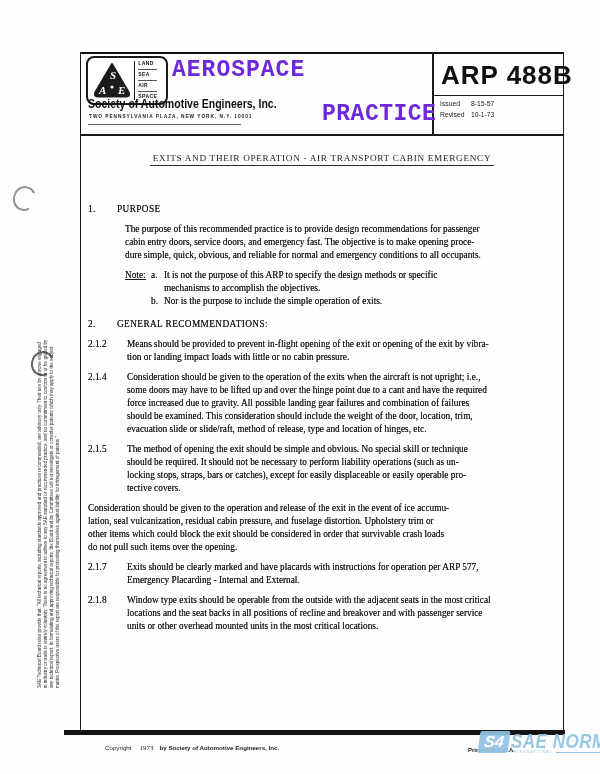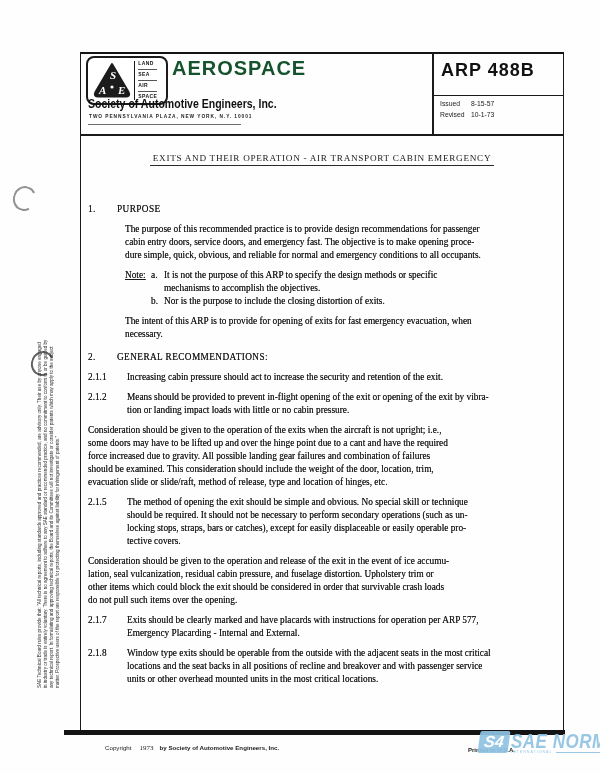--- a/index.html
+++ b/index.html
@@ -19,32 +19,32 @@
   .logo-box{position:absolute;left:86px;top:56px;width:82px;height:49px;box-sizing:border-box;
             border:2px solid #1a1a1a;border-radius:8px;display:flex;align-items:center;padding:2px 3px;background:#fff;}
   .logo-tri{width:42px;height:40px;flex:0 0 auto;}
   .logo-div{width:1.3px;height:39px;background:#1a1a1a;margin:0 3px 0 1px;flex:0 0 auto;}
   .logo-words{font-family:"Liberation Sans",sans-serif;font-weight:bold;font-size:5px;line-height:9.5px;
               letter-spacing:.4px;color:#111;}
   .logo-words span{display:block;border-bottom:.5px solid #555;padding-bottom:.5px;}
   .logo-words span:last-child{border-bottom:none;}
 
   
-  .ht{position:absolute;font-family:Liberation Sans, sans-serif;font-weight:bold;font-size:20px;color:#14532d;white-space:nowrap;}
+  .ht{position:absolute;font-family:Liberation Mono, monospace;font-weight:bold;font-size:23px;color:#6d28d9;white-space:nowrap;}
   .t1{left:172px;top:57px;letter-spacing:1px;}
   .t2{left:203px;top:79px;letter-spacing:3px;}
   .t3{left:322px;top:101px;letter-spacing:.5px;}
   .society{position:absolute;left:88px;top:96px;font-family:"Liberation Sans",sans-serif;font-weight:bold;
            font-size:13.5px;transform:scaleX(.78);transform-origin:0 0;white-space:nowrap;color:#111;}
   .address{position:absolute;left:89px;top:114px;font-family:"Liberation Sans",sans-serif;font-weight:bold;
            font-size:4.8px;letter-spacing:.95px;white-space:nowrap;color:#222;}
   .address-line{position:absolute;left:88px;top:123.5px;width:153px;height:1.2px;background:#3c3c3c;opacity:.75;}
 
   .arp-num{position:absolute;left:441px;top:60px;font-family:"Liberation Sans",sans-serif;font-weight:bold;
-           font-size:18px;letter-spacing:1px;color:#111;white-space:nowrap;}
+           font-size:26px;letter-spacing:1px;color:#111;white-space:nowrap;}
   .date-row{position:absolute;left:440px;font-family:"Liberation Sans",sans-serif;font-size:6.8px;color:#222;white-space:nowrap;}
   .d1{top:100px;} .d2{top:111px;}
   .date-row .lbl{display:inline-block;width:29px;}
 
   
   .doc-title{position:absolute;left:80px;top:147px;width:484px;text-align:center;}
   .doc-title span{display:inline-block;font-size:9.2px;letter-spacing:.7px;border-bottom:1px solid #2a2a2a;
                   padding:0 3px 1.5px;white-space:nowrap;}
 
   
@@ -116,20 +116,21 @@
     <div class="logo-div"></div>
     <div class="logo-words">
       <span>LAND</span>
       <span>SEA</span>
       <span>AIR</span>
       <span>SPACE</span>
     </div>
   </div>
 
   <div class="ht t1">AEROSPACE</div>
+  <div class="ht t3">PRACTICE</div>
   <div class="society">Society of Automotive Engineers, Inc.</div>
   <div class="address">TWO PENNSYLVANIA PLAZA, NEW YORK, N.Y. 10001</div>
   <div class="address-line"></div>
 
   <div class="arp-num">ARP 488B</div>
   <div class="date-row d1">
     <span class="lbl">Issued</span>
     <span>8-15-57</span>
   </div>
   <div class="date-row d2">
@@ -152,50 +153,45 @@
       <div class="note">
         <span class="note-label"><i>Note:</i></span>
         <div class="subs">
           <div class="sub">
             <span class="sub-num">a.</span>
             <span class="sub-txt">It is not the purpose of this ARP to specify the design methods or specific
 mechanisms to accomplish the objectives.</span>
           </div>
           <div class="sub">
             <span class="sub-num">b.</span>
-            <span class="sub-txt">Nor is the purpose to include the closing distortion of exits.</span>
+            <span class="sub-txt">Nor is the purpose to include the simple operation of exits.</span>
           </div>
         </div>
       </div>
-      <div class="para">The intent of this ARP is to provide for opening of exits for fast emergency evacuation, when
-necessary.</div>
       <div class="row h">
         <span class="w29">2.</span>
         <span class="txt">GENERAL RECOMMENDATIONS:</span>
       </div>
       <div class="row ">
-        <span class="w39">2.1.1</span>
-        <span class="txt">Increasing cabin pressure should act to increase the security and retention of the exit.</span>
-      </div>
-      <div class="row ">
         <span class="w39">2.1.2</span>
         <span class="txt">Means should be provided to prevent in-flight opening of the exit or opening of the exit by vibra-
 tion or landing impact loads with little or no cabin pressure.</span>
       </div>
       <div class="row ">
+        <span class="w39">2.1.4</span>
         <span class="txt">Consideration should be given to the operation of the exits when the aircraft is not upright; i.e.,
 some doors may have to be lifted up and over the hinge point due to a cant and have the required
 force increased due to gravity.  All possible landing gear failures and combination of failures
 should be examined.  This consideration should include the weight of the door, location, trim,
 evacuation slide or slide/raft, method of release, type and location of hinges, etc.</span>
       </div>
       <div class="row ">
         <span class="w39">2.1.5</span>
         <span class="txt">The method of opening the exit should be simple and obvious.  No special skill or technique
-should be required.  It should not be necessary to perform secondary operations (such as un-
+should be required.  It should not be necessary to perform liability operations (such as un-
 locking stops, straps, bars or catches), except for easily displaceable or easily operable pro-
 tective covers.</span>
       </div>
       <div class="row ">
         <span class="txt">Consideration should be given to the operation and release of the exit in the event of ice accumu-
 lation, seal vulcanization, residual cabin pressure, and fuselage distortion.  Upholstery trim or
 other items which could block the exit should be considered in order that survivable crash loads
 do not pull such items over the opening.</span>
       </div>
       <div class="row ">

